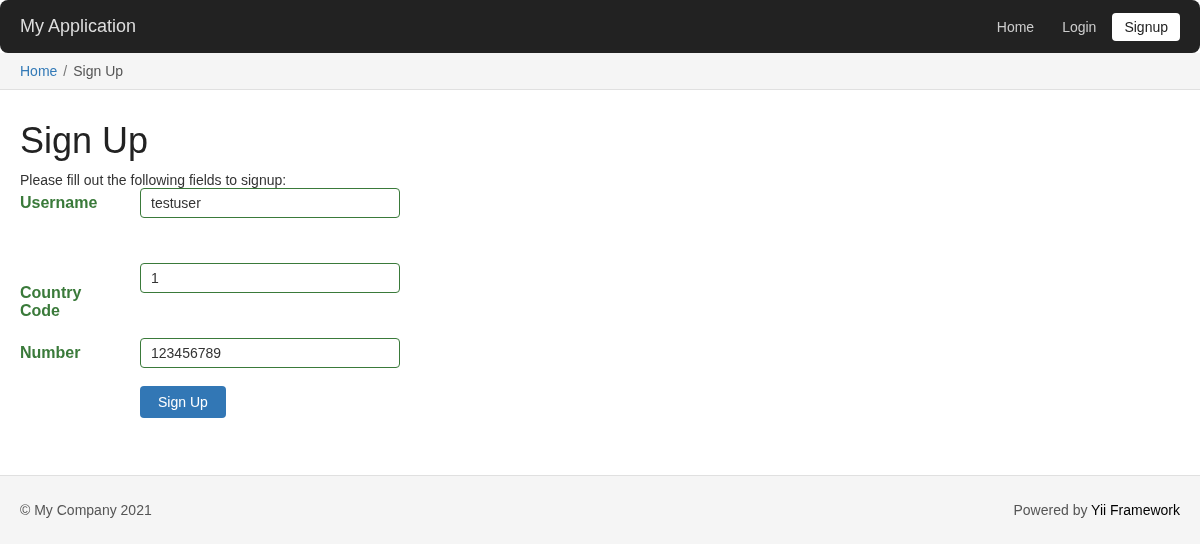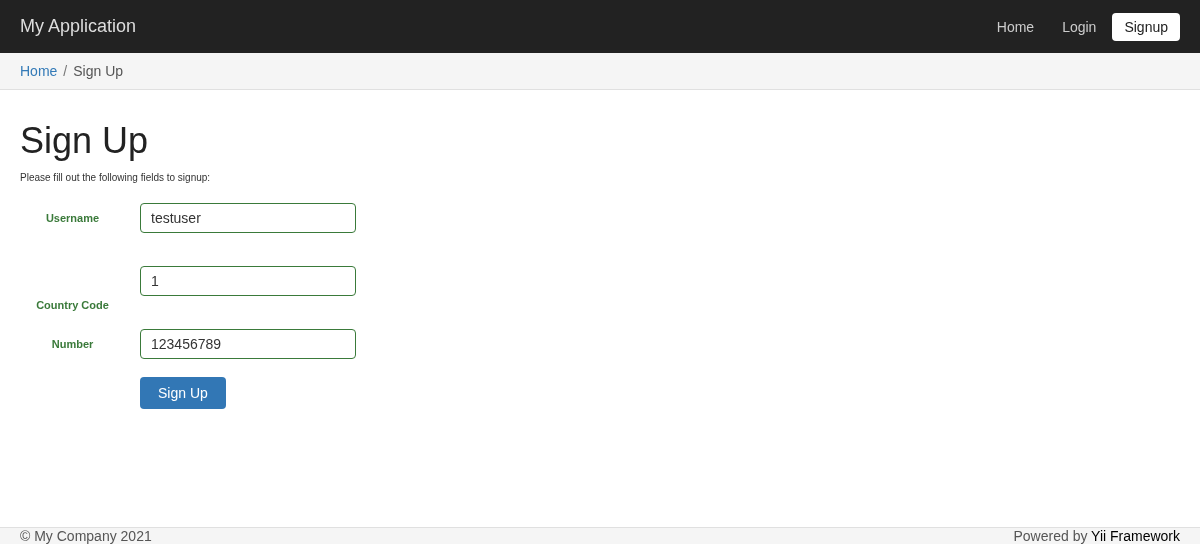--- a/index.html
+++ b/index.html
@@ -7,20 +7,21 @@
 
     
     .navbar {
       background-color: #222;
       color: #ccc;
       display: flex;
       align-items: center;
       justify-content: space-between;
       padding: 0 20px;
       height: 53px;
+      border-radius: 8px;
     }
     .navbar-brand {
       color: #ddd;
       font-size: 18px;
       font-weight: 400;
       text-decoration: none;
     }
     .navbar-nav {
       display: flex;
       align-items: center;
@@ -63,45 +64,44 @@
       flex: 1;
       padding: 30px 20px;
     }
     .page-title {
       font-size: 36px;
       font-weight: 500;
       color: #222;
       margin-bottom: 10px;
     }
     .page-subtitle {
-      font-size: 10px;
+      font-size: 14px;
       color: #333;
-      margin-bottom: 20px;
     }
 
     
     .signup-form {
       max-width: 600px;
     }
     .form-group {
       display: flex;
       align-items: center;
       margin-bottom: 18px;
     }
     .form-label {
       width: 120px;
-      text-align: center;
+      text-align: left;
       padding-right: 15px;
       font-weight: 600;
       color: #3a7a3a;
-      font-size: 11px;
+      font-size: 16px;
       flex-shrink: 0;
     }
     .form-control {
-      width: 216px;
+      width: 260px;
       padding: 6px 10px;
       font-size: 14px;
       border: 1px solid #3a7a3a;
       border-radius: 4px;
       outline: none;
       color: #333;
     }
 
     .btn-signup {
       background-color: #3277b5;
@@ -111,21 +111,21 @@
       font-size: 14px;
       border-radius: 4px;
       cursor: pointer;
       margin-left: 120px;
     }
 
     
     .footer {
       background-color: #f5f5f5;
       border-top: 1px solid #e0e0e0;
-      padding: 0 20px;
+      padding: 26px 20px;
       display: flex;
       justify-content: space-between;
       align-items: center;
       font-size: 14px;
       color: #555;
     }
     .footer a {
       color: #000000;
       text-decoration: none;
     }

